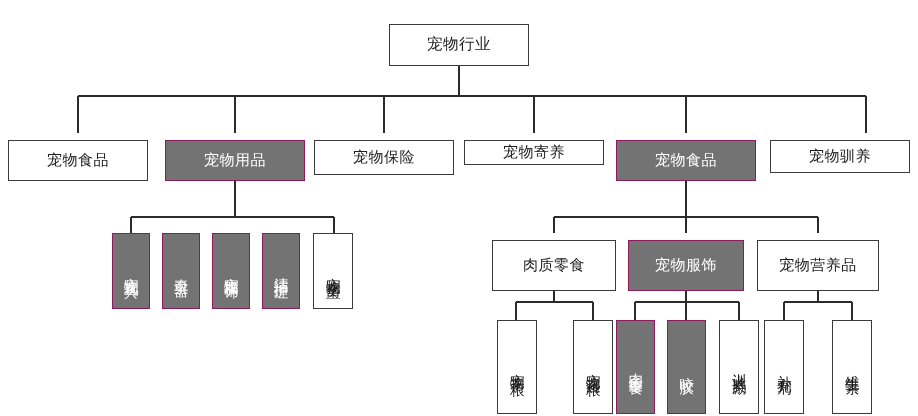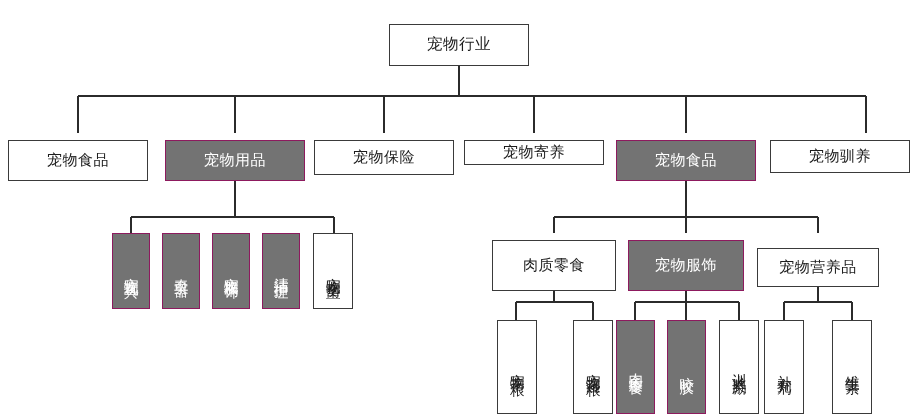--- a/index.html
+++ b/index.html
@@ -108,21 +108,21 @@
   <div class="node v hl" style="left:212px;top:233px;width:38px;height:76px;">宠物服饰</div>
 
   <div class="node v hl" style="left:262px;top:233px;width:38px;height:76px;">清洁护理</div>
 
   <div class="node v" style="left:313px;top:233px;width:40px;height:76px;">宠物窝垫</div>
 
   <div class="node h" style="left:492px;top:233px;width:124px;height:51px;">肉质零食</div>
 
   <div class="node h hl" style="left:628px;top:233px;width:116px;height:51px;">宠物服饰</div>
 
-  <div class="node h" style="left:757px;top:241px;width:122px;height:39px;">宠物营养品</div>
+  <div class="node h" style="left:757px;top:233px;width:122px;height:51px;">宠物营养品</div>
 
   <div class="node v" style="left:497px;top:320px;width:40px;height:94px;">宠物干粮</div>
 
   <div class="node v" style="left:573px;top:320px;width:40px;height:94px;">宠物湿粮</div>
 
   <div class="node v hl" style="left:616px;top:320px;width:39px;height:94px;">肉质零食</div>
 
   <div class="node v hl" style="left:667px;top:320px;width:39px;height:94px;">咬胶</div>
 
   <div class="node v" style="left:719px;top:320px;width:40px;height:94px;">训犬奖励</div>

